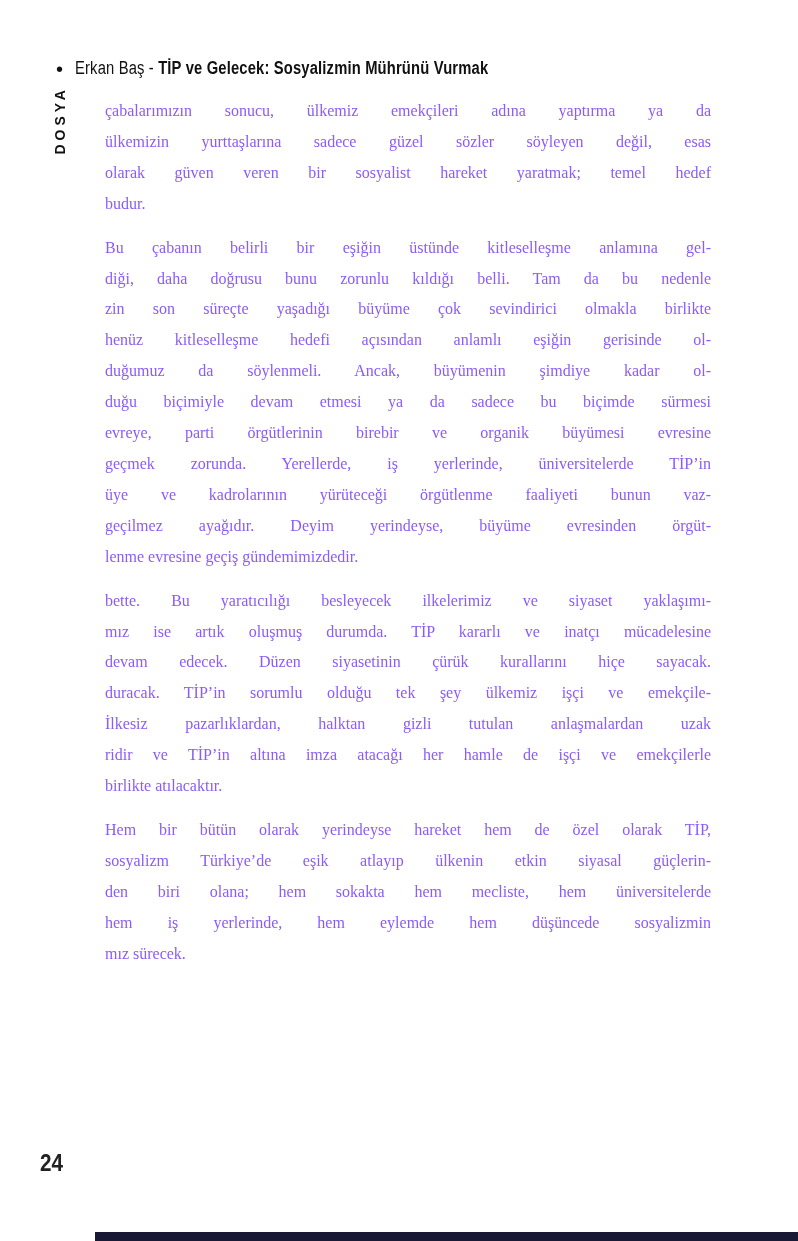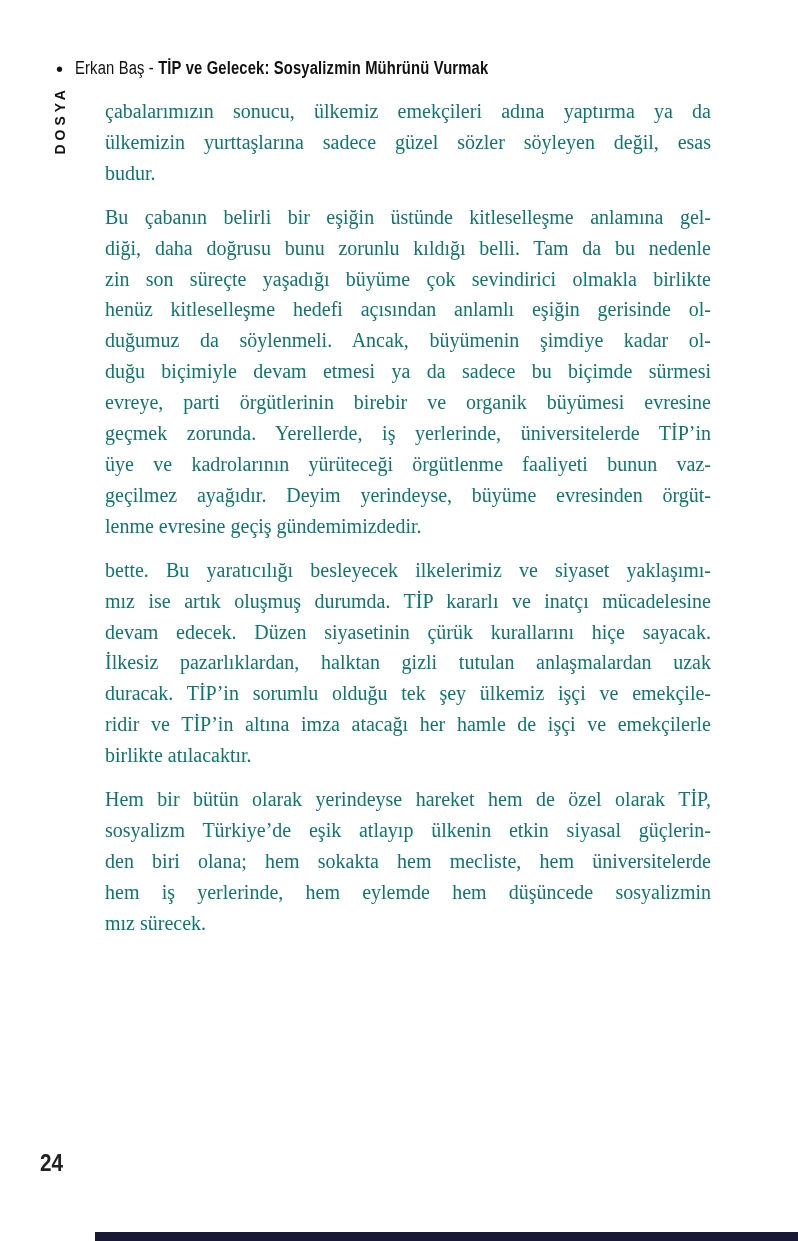--- a/index.html
+++ b/index.html
@@ -53,22 +53,22 @@
     letter-spacing: 4px;
     color: #111111;
   }
 
   
   .body-text {
     position: absolute;
     left: 105px;
     top: 96px;
     width: 606px;
-    font-size: 20px;
-    color: #0f766e;
+    font-size: 16px;
+    color: #8b5cf6;
     font-family: Liberation Serif, serif;
   }
   .paragraph { margin: 0 0 13px 0; }
   .line {
     line-height: 30.9px;
     text-align: justify;
     text-align-last: justify;
     white-space: normal;
   }
   .line.last { text-align-last: left; }
@@ -105,41 +105,42 @@
     <span class="bullet">•</span>
     <span class="header-text"><span class="author">Erkan Baş - </span><span class="title">TİP ve Gelecek: Sosyalizmin Mührünü Vurmak</span></span>
   </header>
 
   <div class="dosya">DOSYA</div>
 
   <main class="body-text" id="article">
       <div class="paragraph">
         <div class="line">çabalarımızın sonucu, ülkemiz emekçileri adına yaptırma ya da</div>
         <div class="line">ülkemizin yurttaşlarına sadece güzel sözler söyleyen değil, esas</div>
+        <div class="line">olarak güven veren bir sosyalist hareket yaratmak; temel hedef</div>
         <div class="line last">budur.</div>
       </div>
       <div class="paragraph">
         <div class="line">Bu çabanın belirli bir eşiğin üstünde kitleselleşme anlamına gel-</div>
         <div class="line">diği, daha doğrusu bunu zorunlu kıldığı belli. Tam da bu nedenle</div>
         <div class="line">zin son süreçte yaşadığı büyüme çok sevindirici olmakla birlikte</div>
         <div class="line">henüz kitleselleşme hedefi açısından anlamlı eşiğin gerisinde ol-</div>
         <div class="line">duğumuz da söylenmeli. Ancak, büyümenin şimdiye kadar ol-</div>
         <div class="line">duğu biçimiyle devam etmesi ya da sadece bu biçimde sürmesi</div>
         <div class="line">evreye, parti örgütlerinin birebir ve organik büyümesi evresine</div>
         <div class="line">geçmek zorunda. Yerellerde, iş yerlerinde, üniversitelerde TİP’in</div>
         <div class="line">üye ve kadrolarının yürüteceği örgütlenme faaliyeti bunun vaz-</div>
         <div class="line">geçilmez ayağıdır. Deyim yerindeyse, büyüme evresinden örgüt-</div>
         <div class="line last">lenme evresine geçiş gündemimizdedir.</div>
       </div>
       <div class="paragraph">
         <div class="line">bette. Bu yaratıcılığı besleyecek ilkelerimiz ve siyaset yaklaşımı-</div>
         <div class="line">mız ise artık oluşmuş durumda. TİP kararlı ve inatçı mücadelesine</div>
         <div class="line">devam edecek. Düzen siyasetinin çürük kurallarını hiçe sayacak.</div>
+        <div class="line">duracak. TİP’in sorumlu olduğu tek şey ülkemiz işçi ve emekçile-</div>
         <div class="line">İlkesiz pazarlıklardan, halktan gizli tutulan anlaşmalardan uzak</div>
-        <div class="line">duracak. TİP’in sorumlu olduğu tek şey ülkemiz işçi ve emekçile-</div>
         <div class="line">ridir ve TİP’in altına imza atacağı her hamle de işçi ve emekçilerle</div>
         <div class="line last">birlikte atılacaktır.</div>
       </div>
       <div class="paragraph">
         <div class="line">Hem bir bütün olarak yerindeyse hareket hem de özel olarak TİP,</div>
         <div class="line">sosyalizm Türkiye’de eşik atlayıp ülkenin etkin siyasal güçlerin-</div>
         <div class="line">den biri olana; hem sokakta hem mecliste, hem üniversitelerde</div>
         <div class="line">hem iş yerlerinde, hem eylemde hem düşüncede sosyalizmin</div>
         <div class="line last">mız sürecek.</div>
       </div>

